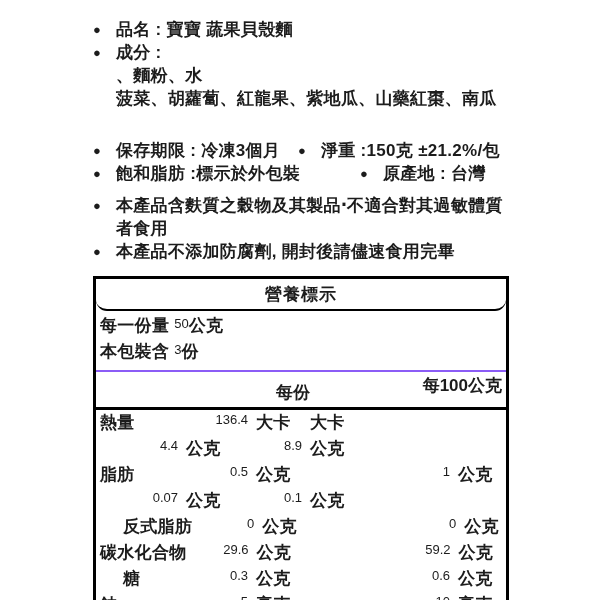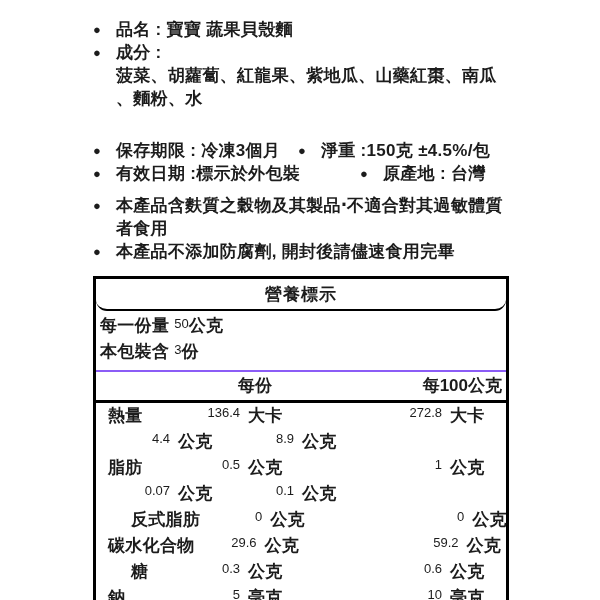--- a/index.html
+++ b/index.html
@@ -81,33 +81,34 @@
     display: grid;
     grid-template-columns: 1fr 70px 54px 148px 44px;
     padding: 2px 4px;
     border-bottom: 3px solid #000;
     font-size: 17px;
     font-weight: 700;
     line-height: 24px;
   }
   .t-colhead .per-serv {
     grid-column: 2 / 4;
-    text-align: left;
+    text-align: right;
     padding-left: 52px;
     white-space: nowrap;
+    margin-top: 7px;
   }
   .t-colhead .per-100 {
     grid-column: 4 / 6;
     text-align: right;
     white-space: nowrap;
   }
   .t-row {
     display: grid;
     grid-template-columns: 1fr 70px 54px 148px 44px;
-    padding: 0 12px;
+    padding: 0 4px;
     font-size: 17px;
     font-weight: 700;
     line-height: 26px;
     letter-spacing: 0.3px;
   }
   .t-row .lbl { text-align: left; white-space: nowrap; }
   .t-row.indent .lbl { padding-left: 23px; }
   .t-row .val { text-align: right; padding-right: 8px; }
   .t-row .unit { text-align: left; }
   .num {
@@ -125,40 +126,40 @@
 
   <div class="bullet-line">
     <span class="bullet">●</span>
     <span>品名 : 寶寶 蔬果貝殼麵</span>
   </div>
 
   <div class="bullet-line">
     <span class="bullet">●</span>
     <span>成分 :</span>
   </div>
+  <div class="sub-line">、麵粉、水</div>
   <div class="sub-line">菠菜、胡蘿蔔、紅龍果、紫地瓜、山藥紅棗、南瓜</div>
-  <div class="sub-line">、麵粉、水</div>
 
   <div class="gap-lg"></div>
 
   <div class="pair-row">
     <div class="bullet-line first-a">
       <span class="bullet">●</span>
       <span>保存期限 : 冷凍3個月</span>
     </div>
     <div class="bullet-line">
       <span class="bullet">●</span>
-      <span>淨重 :150克 ±4.5%/包</span>
+      <span>淨重 :150克 ±21.2%/包</span>
     </div>
   </div>
 
   <div class="pair-row">
     <div class="bullet-line first-b">
       <span class="bullet">●</span>
-      <span>有效日期 :標示於外包裝</span>
+      <span>飽和脂肪 :標示於外包裝</span>
     </div>
     <div class="bullet-line">
       <span class="bullet">●</span>
       <span>原產地 : 台灣</span>
     </div>
   </div>
 
   <div class="gap-sm"></div>
 
   <div class="bullet-line">
@@ -188,21 +189,20 @@
     <div class="t-colhead">
       <span></span>
       <span class="per-serv">每份</span>
       <span class="per-100">每100公克</span>
     </div>
 
     <div class="t-row">
       <span class="lbl">熱量</span>
       <span class="val num">136.4</span>
       <span class="unit">大卡</span>
-      <span class="val num">272.8</span>
       <span class="unit">大卡</span>
     </div>
 
     <div class="t-row">
       <span class="val num">4.4</span>
       <span class="unit">公克</span>
       <span class="val num">8.9</span>
       <span class="unit">公克</span>
     </div>
 

